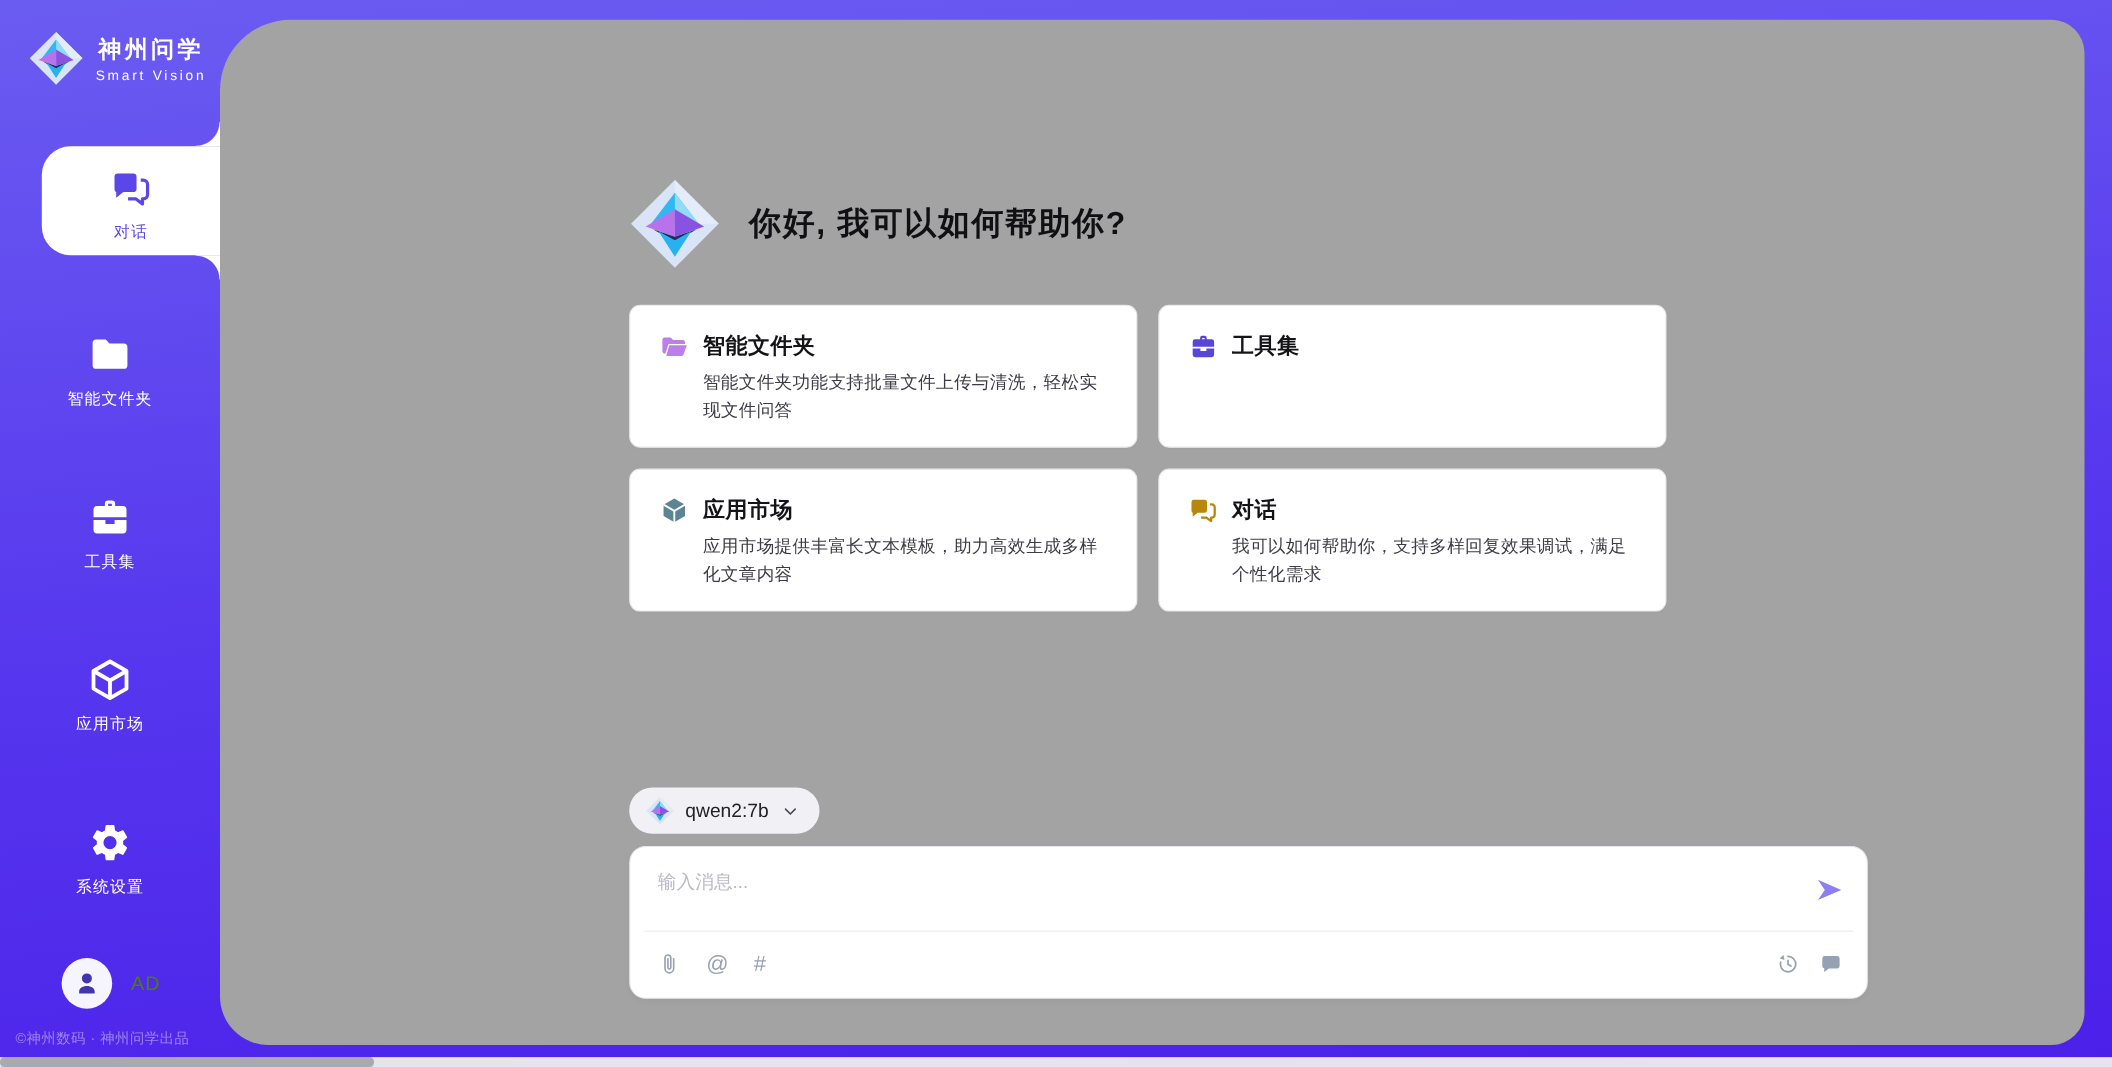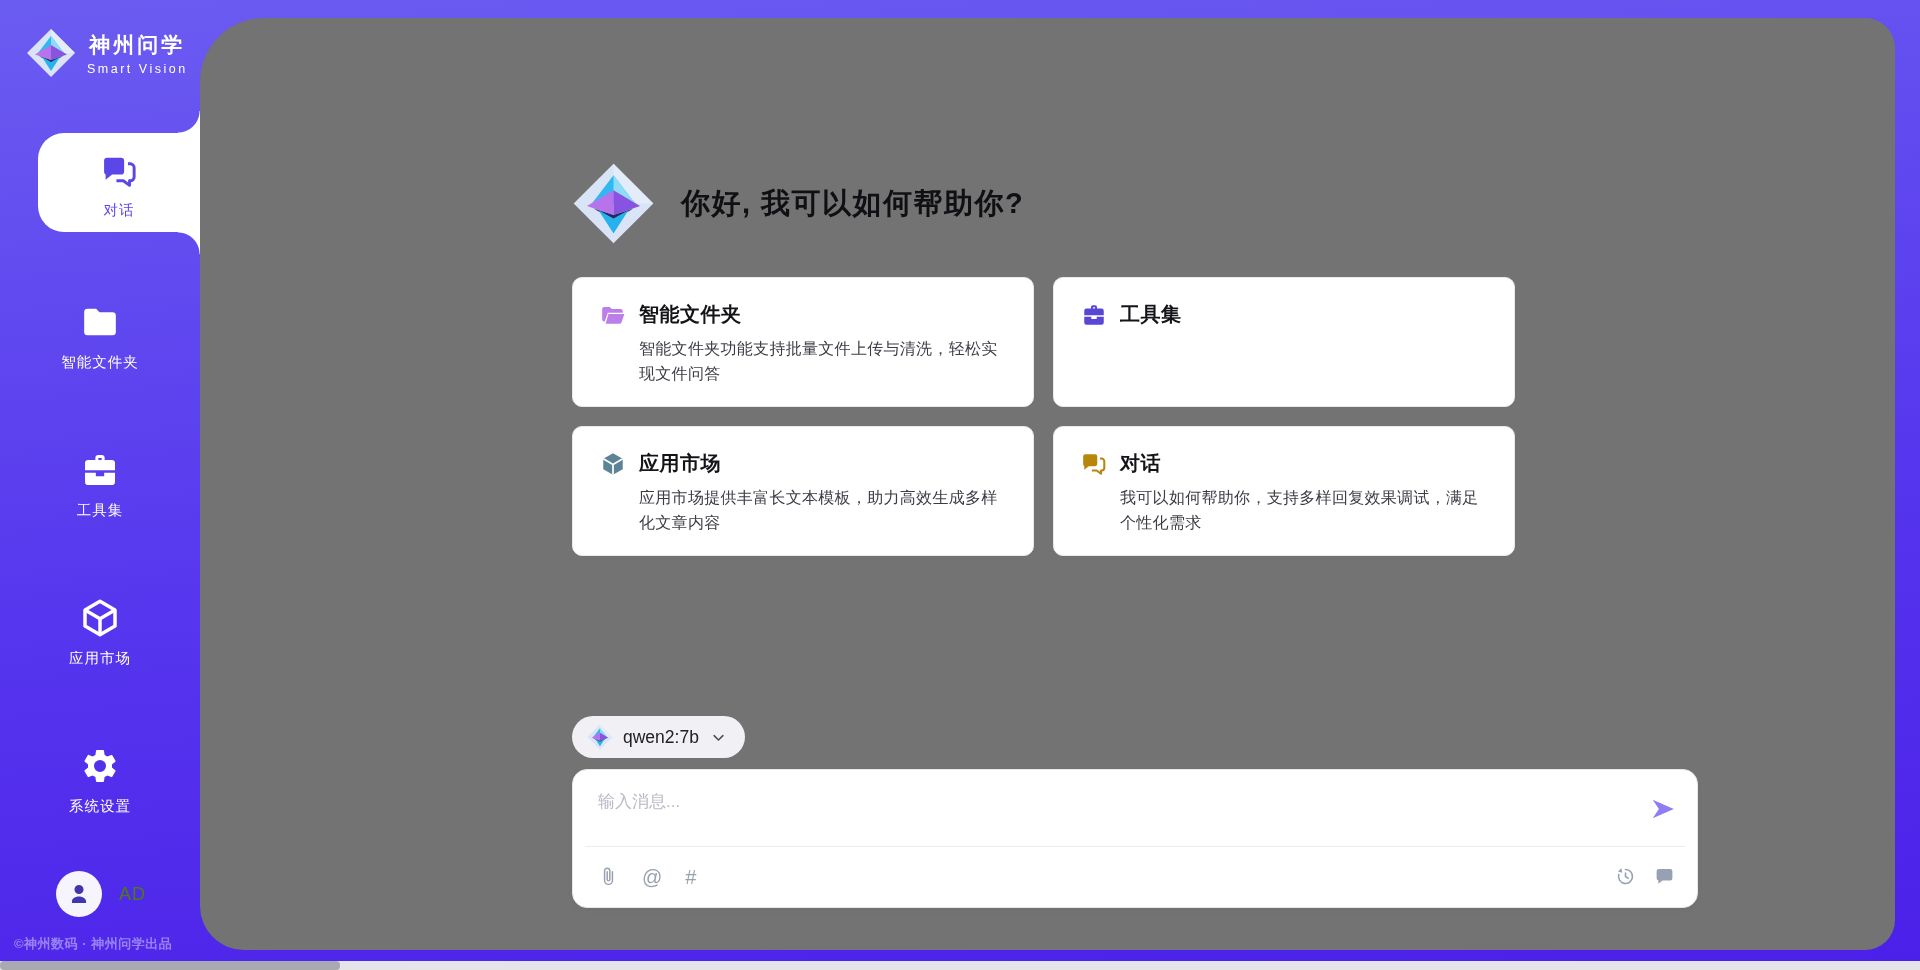--- a/index.html
+++ b/index.html
@@ -34,25 +34,25 @@
     background:radial-gradient(circle 22px at 0 0, rgba(0,0,0,0) 21px, #fff 22px);
   }
   .nav-item.active::after {
     content:""; position:absolute; right:0; bottom:-22px; width:22px; height:22px;
     background:radial-gradient(circle 22px at 0 100%, rgba(0,0,0,0) 21px, #fff 22px);
   }
   .user-row { position:absolute; bottom:53px; left:56px; display:flex; align-items:center; gap:17px; cursor:pointer; }
   .avatar { width:46px; height:46px; border-radius:50%; background:#f6f4fd; display:flex; align-items:center; justify-content:center; }
   .avatar svg { width:26px; height:26px; }
   .user-name { color:#4d7c0f; font-size:18px; letter-spacing:1px; }
-  .copyright { position:absolute; bottom:17px; left:14px; font-size:13px; color:rgba(255,255,255,0.42); letter-spacing:0.5px;font-weight:bold; }
+  .copyright { position:absolute; bottom:17px; left:14px; font-size:13px; color:rgba(255,255,255,0.42); letter-spacing:0.5px; }
   
   .panel {
     position:absolute; left:200px; top:18px; right:25px; bottom:20px;
-    background:#737373; border-radius:64px 30px 30px 44px; z-index:1;
+    background:#a3a3a3; border-radius:64px 30px 30px 44px; z-index:1;
   }
   .greeting { position:absolute; left:372px; top:144px; display:flex; align-items:center; gap:26px; }
   .greeting-icon { width:83px; height:83px; }
   .greeting-title { font-size:29px; font-weight:700; color:#101014; letter-spacing:1.5px; }
   .cards { position:absolute; left:372px; top:259px; display:grid; grid-template-columns:462px 462px; gap:19px; }
   .card {
     height:130px; background:#fff; border:1px solid #e9e9f0; border-radius:10px;
     padding:23px 27px; cursor:pointer; box-shadow:0 1px 2px rgba(20,20,40,0.02);
   }
   .card-head { display:flex; align-items:center; gap:13px; }

